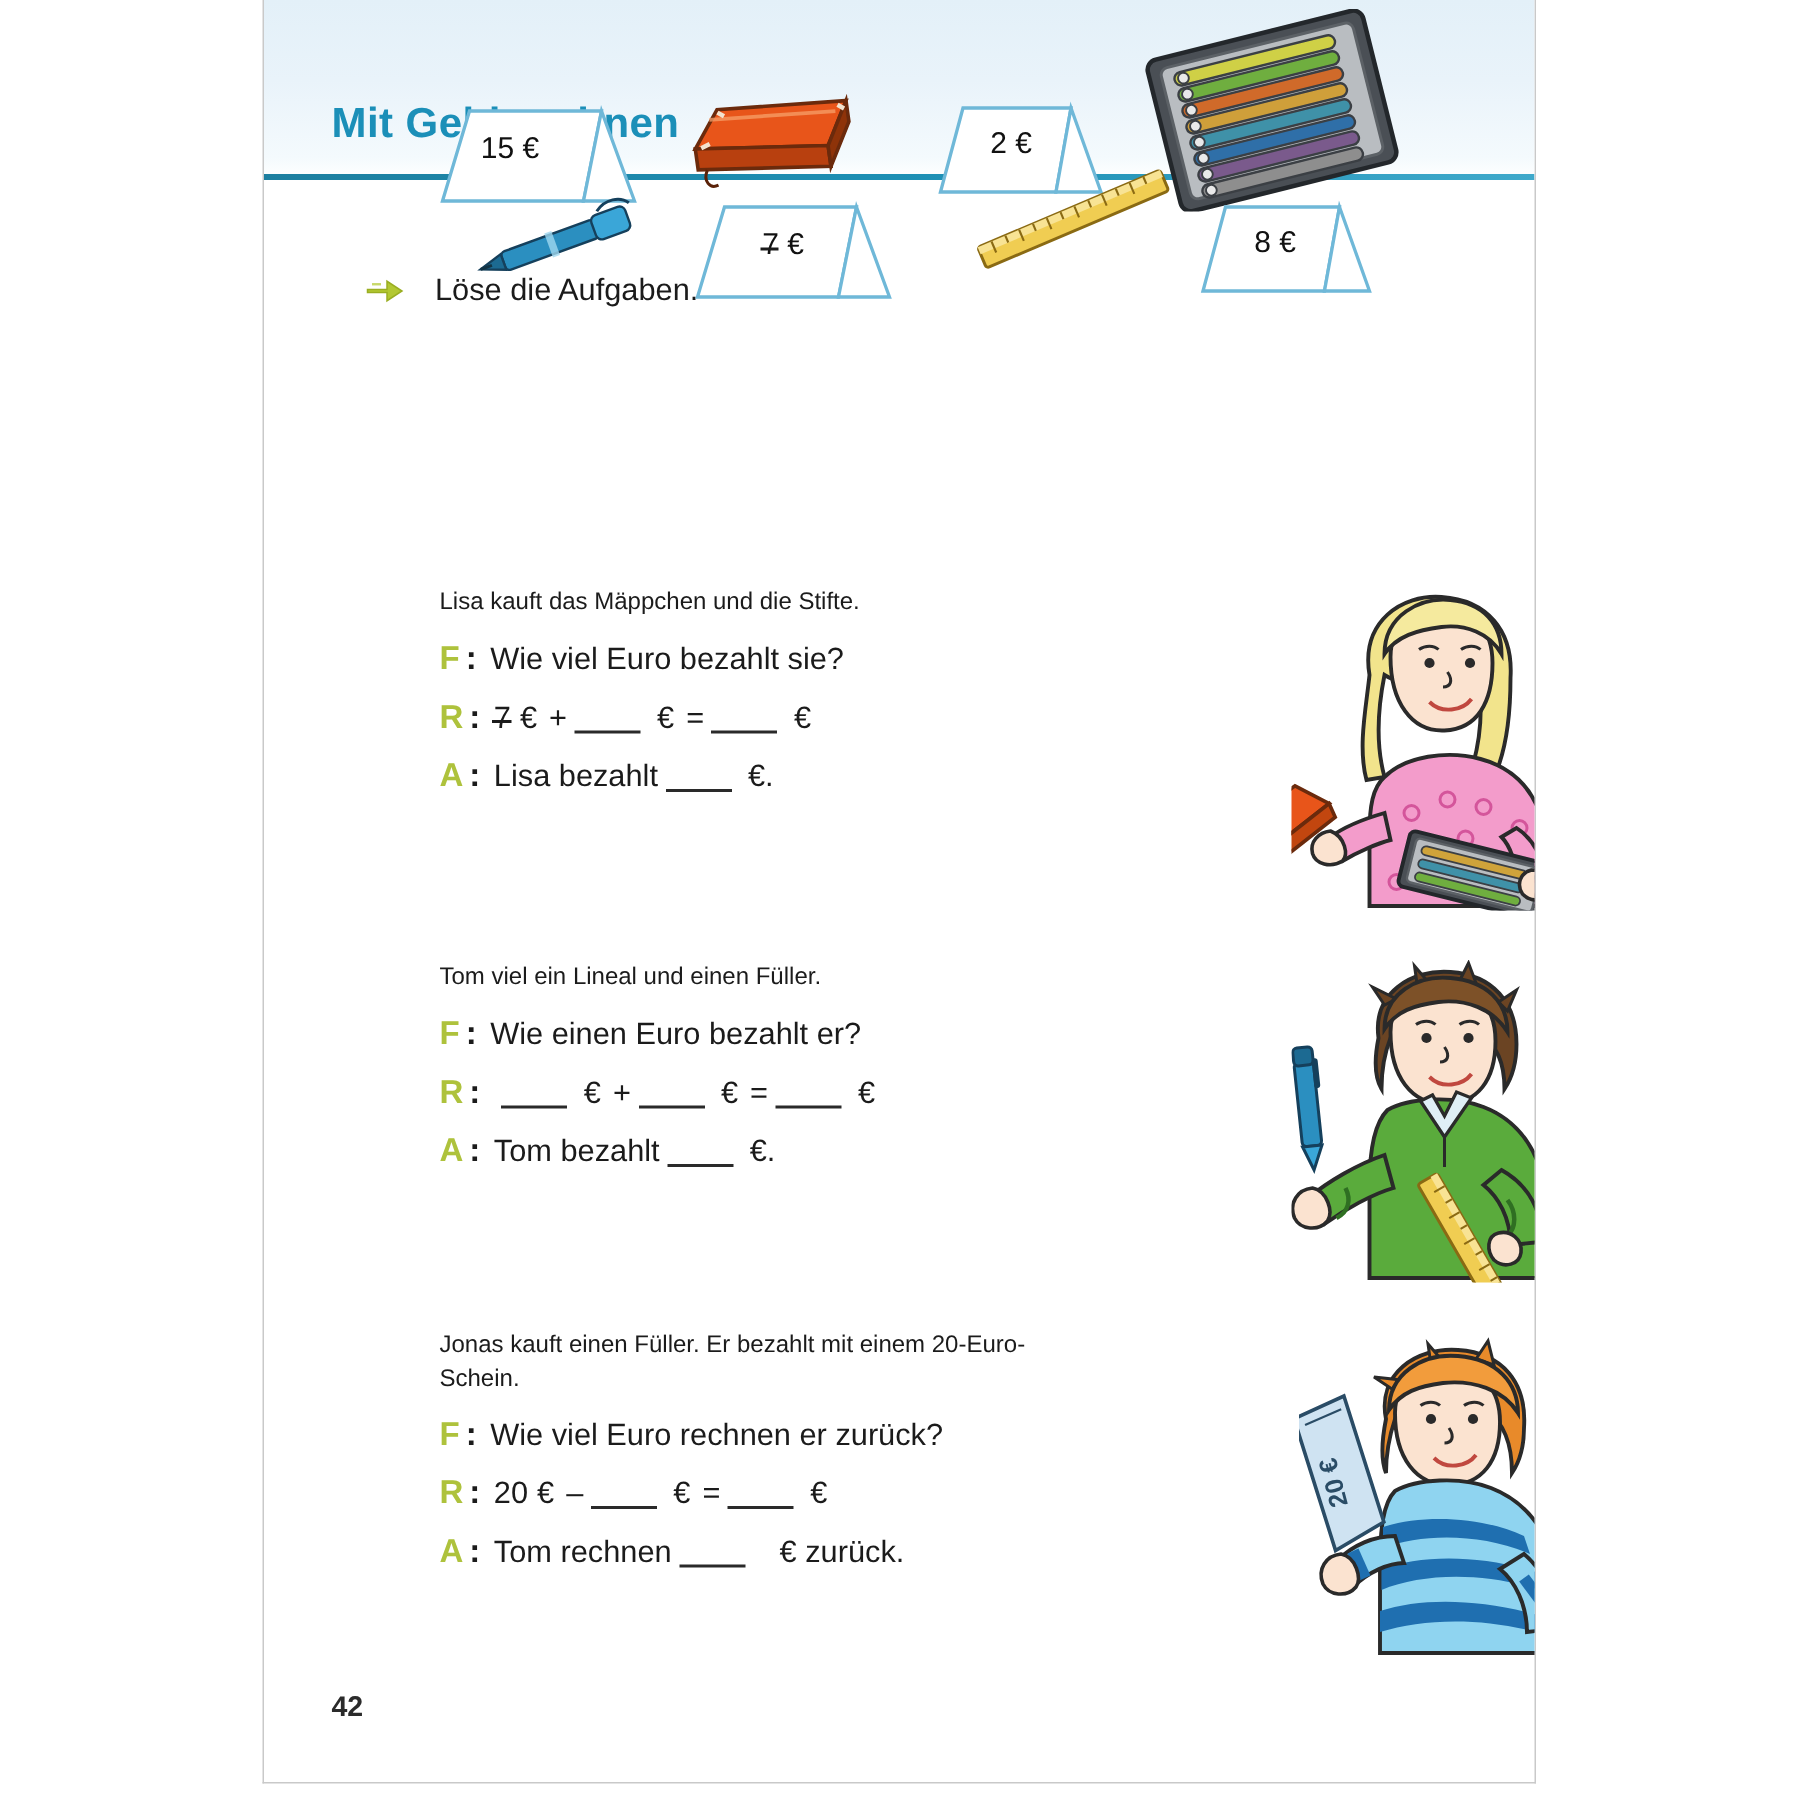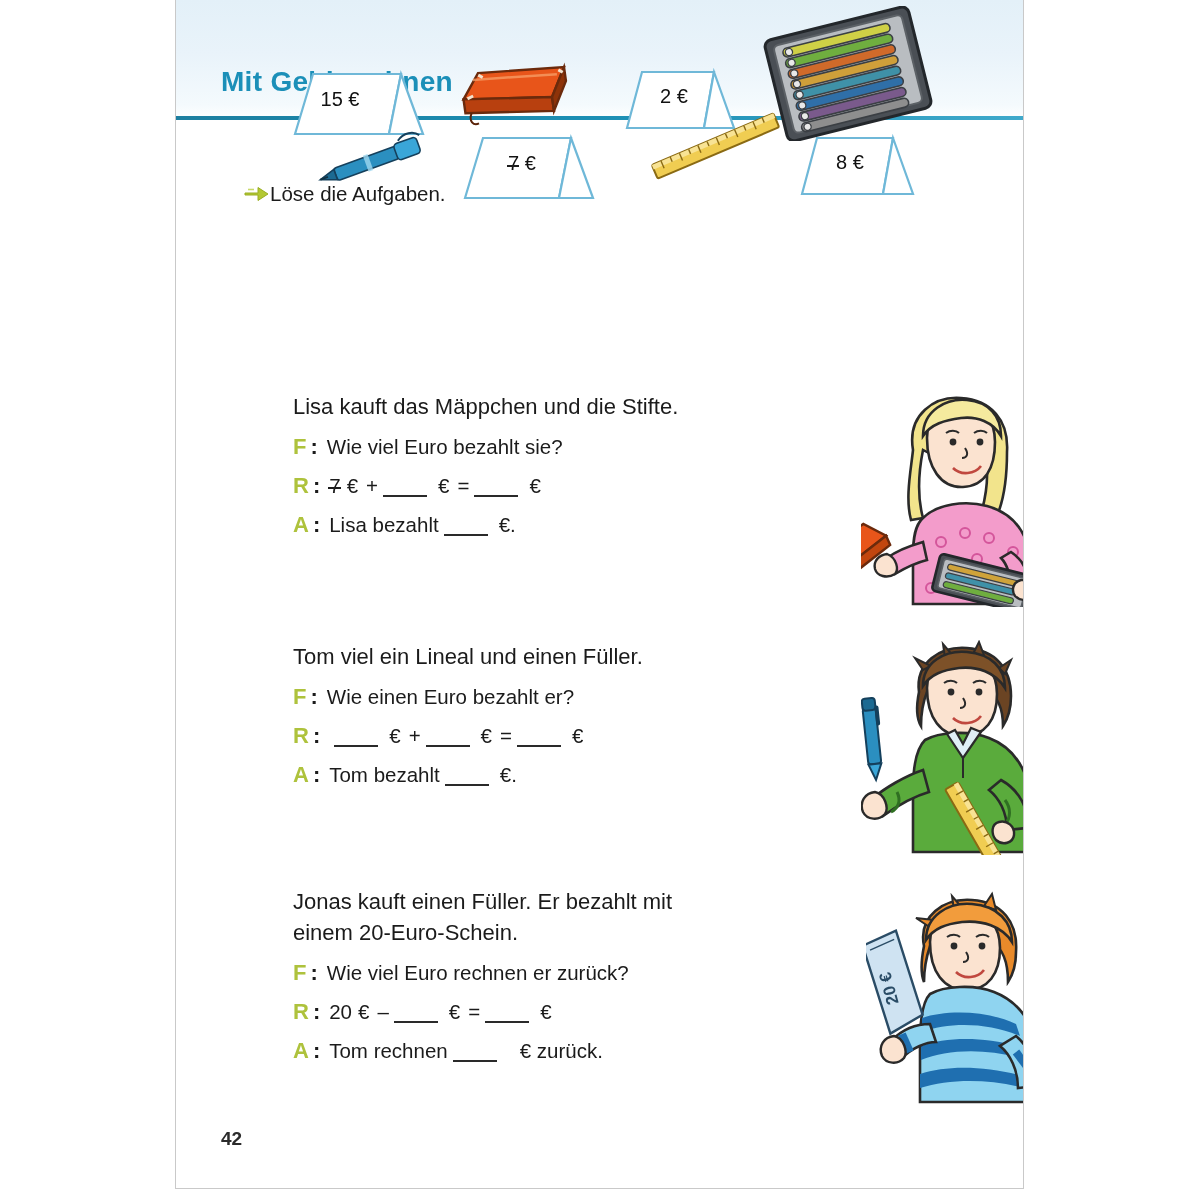--- a/index.html
+++ b/index.html
@@ -58,21 +58,21 @@
     white-space: nowrap;
   }
 
   
   #instruction-row {
     position: absolute;
     left: 68px;
     top: 182px;
     display: flex;
     align-items: center;
-    gap: 0;
+    gap: 20px;
   }
   #arrow-icon { display:block; }
   #instruction-text {
     font-size: 20.5px;
     color: #1b1b1b;
     font-weight: 500;
     white-space: nowrap;
   }
 
   
@@ -95,21 +95,21 @@
     text-align: center;
   }
 
   
   .exercise {
     position: absolute;
     left: 117px;
     width: 640px;
   }
   .ex-prompt {
-    font-size: 22px;
+    font-size: 16px;
     color: #1b1b1b;
     font-weight: 500;
     line-height: 1.42;
     margin-bottom: 12px;
   }
   .ex-line {
     display: flex;
     align-items: baseline;
     font-size: 20.5px;
     color: #1b1b1b;

